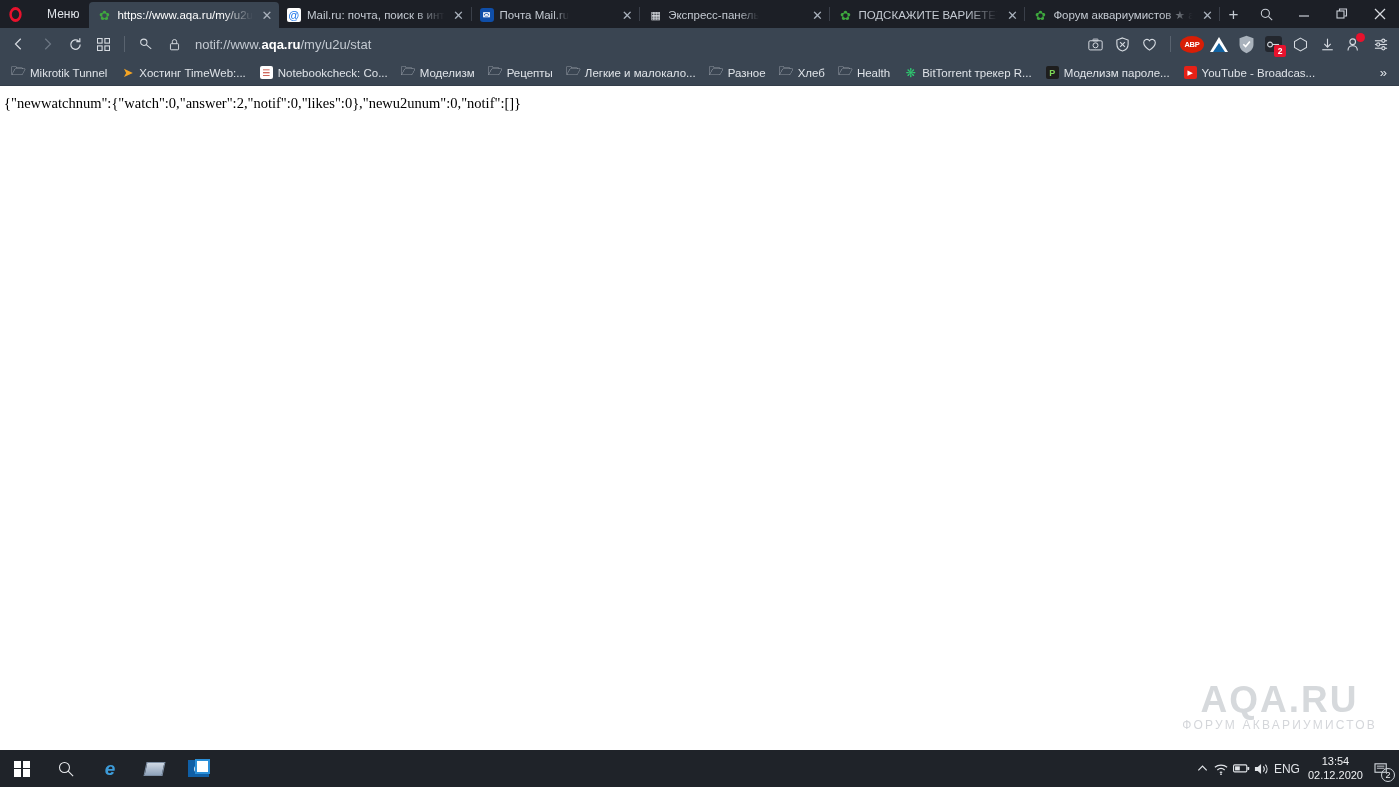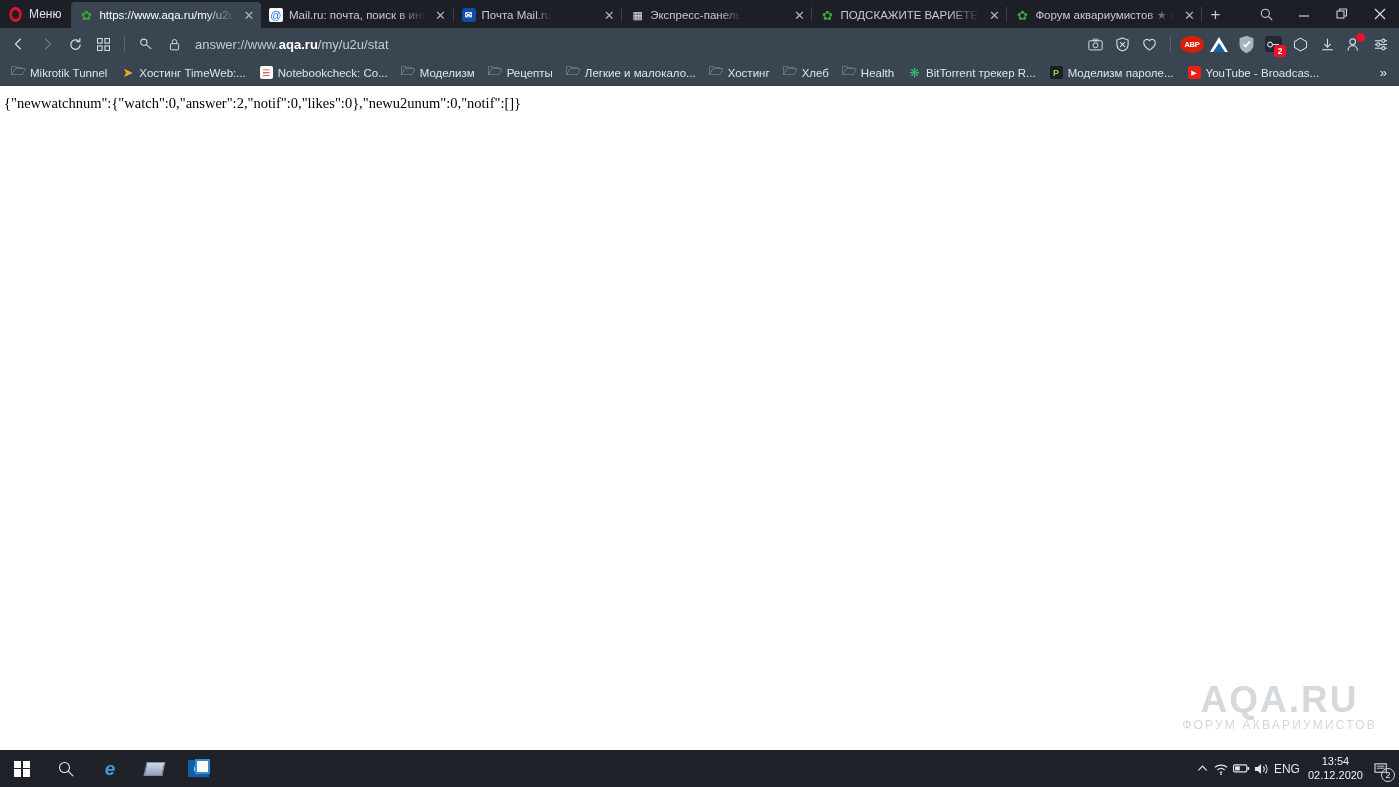--- a/index.html
+++ b/index.html
@@ -14,21 +14,21 @@
   
   .tabstrip {
     height: 28px;
     background: #1c1f26;
     display: flex;
     align-items: flex-end;
     flex: 0 0 28px;
     position: relative;
   }
   .opera-menu {
-    display: flex; align-items: center; gap: 6px;
+    display: flex; align-items: center; gap: 24px;
     height: 28px; padding: 0 10px 0 8px;
     color: #dfe3e8; font-size: 12px;
   }
   .opera-logo {
     width: 15px; height: 15px; border-radius: 50%;
     border: 3.2px solid #e8122d;
     background: transparent;
     transform: scaleX(0.82);
   }
   .tabs { display: flex; align-items: flex-end; height: 28px; flex: 1; min-width: 0; }
@@ -367,21 +367,21 @@
       </svg>
   </div>
   <div class="navbtn">
     <svg width="13" height="13" viewBox="0 0 14 16">
         <rect x="2" y="7" width="10" height="7.5" rx="1" fill="none" stroke="#d5dae0" stroke-width="1.2"></rect>
         <path d="M4.3 7V4.6a2.7 2.7 0 0 1 5.4 0V7" fill="none" stroke="#d5dae0" stroke-width="1.2"></path>
       </svg>
   </div>
 
   <div class="urlwrap">
-    <span class="urltext"><span>answer://www.</span><b>aqa.ru</b><span>/my/u2u/stat</span></span>
+    <span class="urltext"><span>notif://www.</span><b>aqa.ru</b><span>/my/u2u/stat</span></span>
   </div>
 
   <div class="toolbar-right">
     <div class="tbicon">
       <svg width="15" height="15" viewBox="0 0 18 16">
           <rect x="1" y="3.5" width="16" height="11" rx="1.6" fill="none" stroke="#d5dae0" stroke-width="1.2"></rect>
           <circle cx="9" cy="9" r="3" fill="none" stroke="#d5dae0" stroke-width="1.2"></circle>
           <rect x="6" y="1.5" width="6" height="2.2" rx="0.6" fill="none" stroke="#d5dae0" stroke-width="1.1"></rect>
         </svg>
     </div>
@@ -475,21 +475,21 @@
   <div class="bm">
     <span class="bmicon folder-ico">🗁</span>
     <span>Рецепты</span>
   </div>
   <div class="bm">
     <span class="bmicon folder-ico">🗁</span>
     <span>Легкие и малокало...</span>
   </div>
   <div class="bm">
     <span class="bmicon folder-ico">🗁</span>
-    <span>Хостинг</span>
+    <span>Разное</span>
   </div>
   <div class="bm">
     <span class="bmicon folder-ico">🗁</span>
     <span>Хлеб</span>
   </div>
   <div class="bm">
     <span class="bmicon folder-ico">🗁</span>
     <span>Health</span>
   </div>
   <div class="bm">

